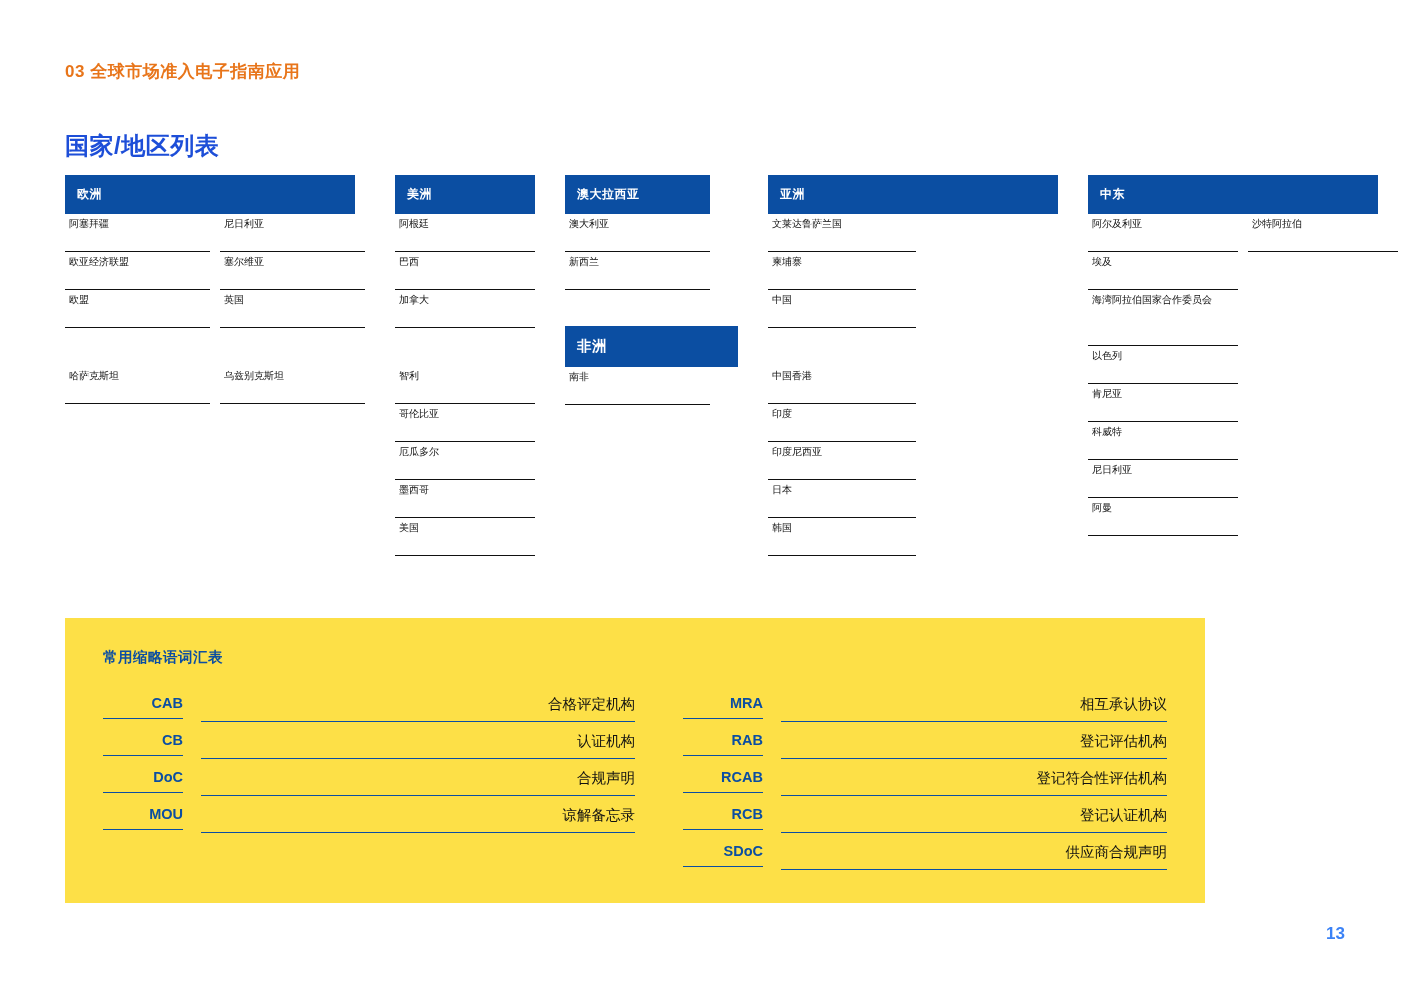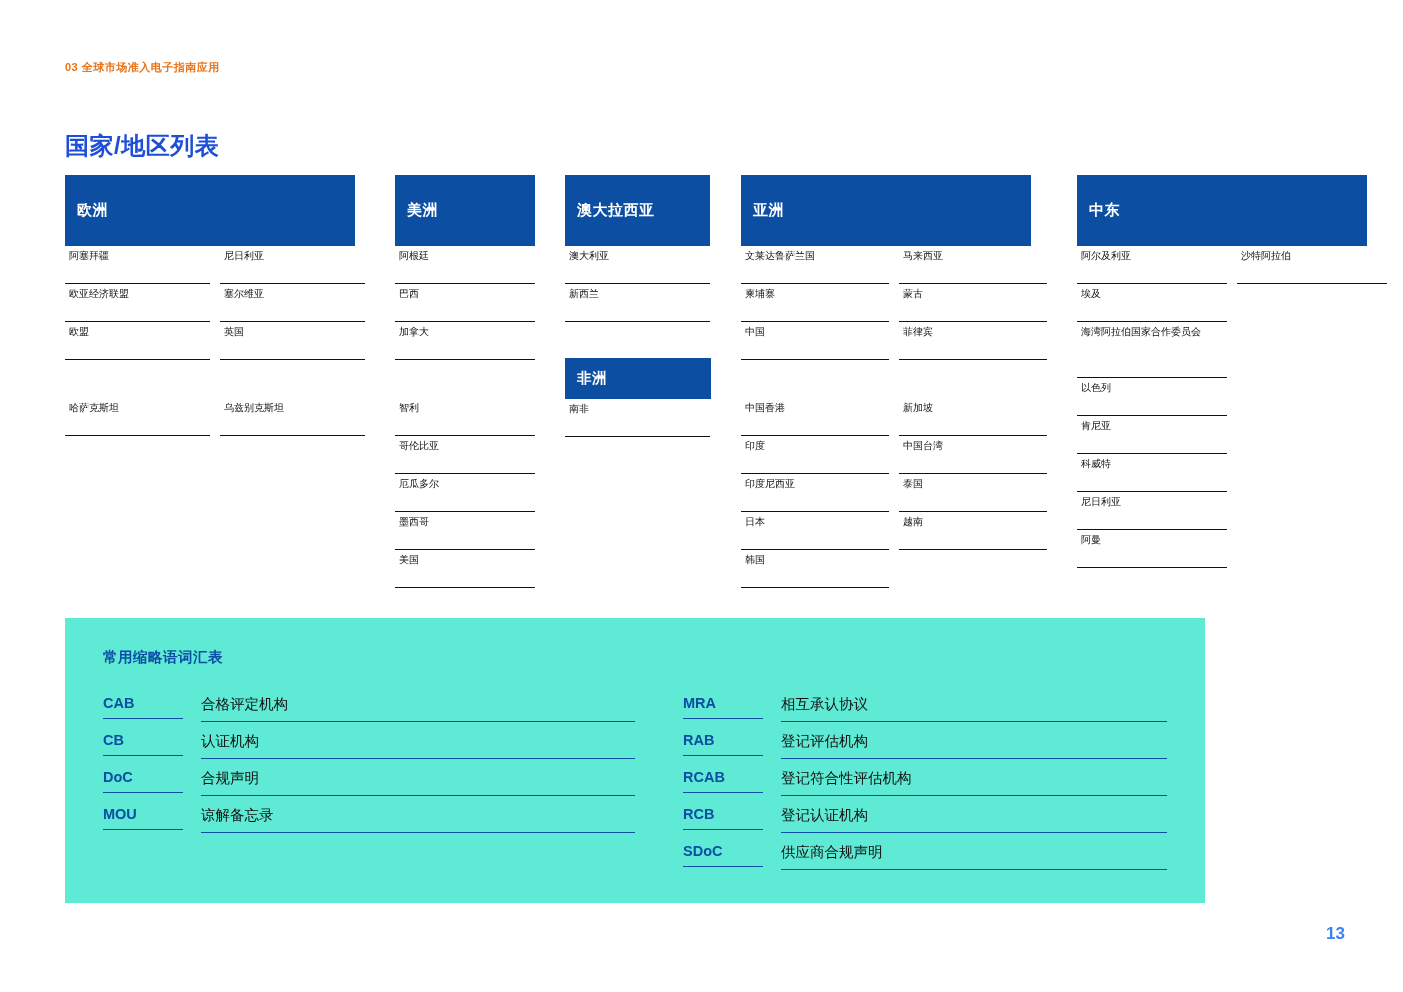--- a/index.html
+++ b/index.html
@@ -18,21 +18,21 @@
   .page {
     position: relative;
     width: 1403px;
     height: 992px;
     box-sizing: border-box;
   }
   .running-header {
     position: absolute;
     left: 65px;
     top: 60px;
-    font-size: 11px;
+    font-size: 17px;
     font-weight: bold;
     color: #E8751A;
     letter-spacing: 0.5px;
   }
   .page-title {
     position: absolute;
     left: 65px;
     top: 130px;
     font-size: 24px;
     font-weight: bold;
@@ -46,23 +46,23 @@
     width: 1280px;
     display: flex;
     align-items: flex-start;
   }
   .region-block {
     margin-right: 30px;
   }
   .region-header {
     background: #0B4EA2;
     color: #ffffff;
-    font-size: 15px;
-    font-weight: bold;
-    padding: 26px 12px;
+    font-size: 12px;
+    font-weight: bold;
+    padding: 11px 12px;
     box-sizing: border-box;
     letter-spacing: 0.5px;
   }
   .region-sub-header {
     background: #0B4EA2;
     color: #ffffff;
     font-size: 14.5px;
     font-weight: bold;
     padding: 11px 12px;
     box-sizing: border-box;
@@ -102,38 +102,39 @@
   .w-australasia { width: 145px; }
   .w-asia { width: 148px; }
   .w-mideast { width: 150px; }
 
   .glossary {
     position: absolute;
     left: 65px;
     top: 618px;
     width: 1140px;
     height: 285px;
-    background: #5eead4;
+    background: #fde047;
     box-sizing: border-box;
   }
   .glossary-title {
     font-size: 14.5px;
     font-weight: bold;
     color: #0B4EA2;
     padding: 30px 0 0 38px;
     letter-spacing: 0.5px;
   }
   .glossary-cols {
     display: flex;
     padding: 18px 38px 0 38px;
     box-sizing: border-box;
   }
   .glossary-col {
     width: 50%;
     box-sizing: border-box;
+    text-align: right;
   }
   .glossary-col:last-child {
     padding-left: 48px;
   }
   .gl-row {
     display: flex;
     align-items: flex-start;
   }
   .gl-abbr {
     width: 80px;
@@ -212,21 +213,21 @@
     </div>
 
     <div class="region-block">
       <div class="region-header" style="width:145px;">澳大拉西亚</div>
       <div class="cols-wrap">
         <div class="sub-col">
           <div class="entry w-australasia">澳大利亚</div>
           <div class="entry w-australasia">新西兰</div>
         </div>
       </div>
-      <div class="region-sub-header" style="width:146px;">非洲</div>
+      <div class="region-sub-header" style="width:173px;">非洲</div>
       <div class="cols-wrap">
         <div class="sub-col">
           <div class="entry w-australasia">南非</div>
         </div>
       </div>
     </div>
 
     <div class="region-block">
       <div class="region-header" style="width:290px;">亚洲</div>
       <div class="cols-wrap">
@@ -234,30 +235,20 @@
           <div class="entry w-asia">文莱达鲁萨兰国</div>
           <div class="entry w-asia">柬埔寨</div>
           <div class="entry w-asia">中国</div>
           <div class="entry w-asia spacer"></div>
           <div class="entry w-asia">中国香港</div>
           <div class="entry w-asia">印度</div>
           <div class="entry w-asia">印度尼西亚</div>
           <div class="entry w-asia">日本</div>
           <div class="entry w-asia">韩国</div>
         </div>
-        <div class="sub-col">
-          <div class="entry w-asia">马来西亚</div>
-          <div class="entry w-asia">蒙古</div>
-          <div class="entry w-asia">菲律宾</div>
-          <div class="entry w-asia spacer"></div>
-          <div class="entry w-asia">新加坡</div>
-          <div class="entry w-asia">中国台湾</div>
-          <div class="entry w-asia">泰国</div>
-          <div class="entry w-asia">越南</div>
-        </div>
       </div>
     </div>
 
     <div class="region-block">
       <div class="region-header" style="width:290px;">中东</div>
       <div class="cols-wrap">
         <div class="sub-col">
           <div class="entry w-mideast">阿尔及利亚</div>
           <div class="entry w-mideast">埃及</div>
           <div class="entry w-mideast two-line">海湾阿拉伯国家合作委员会</div>

